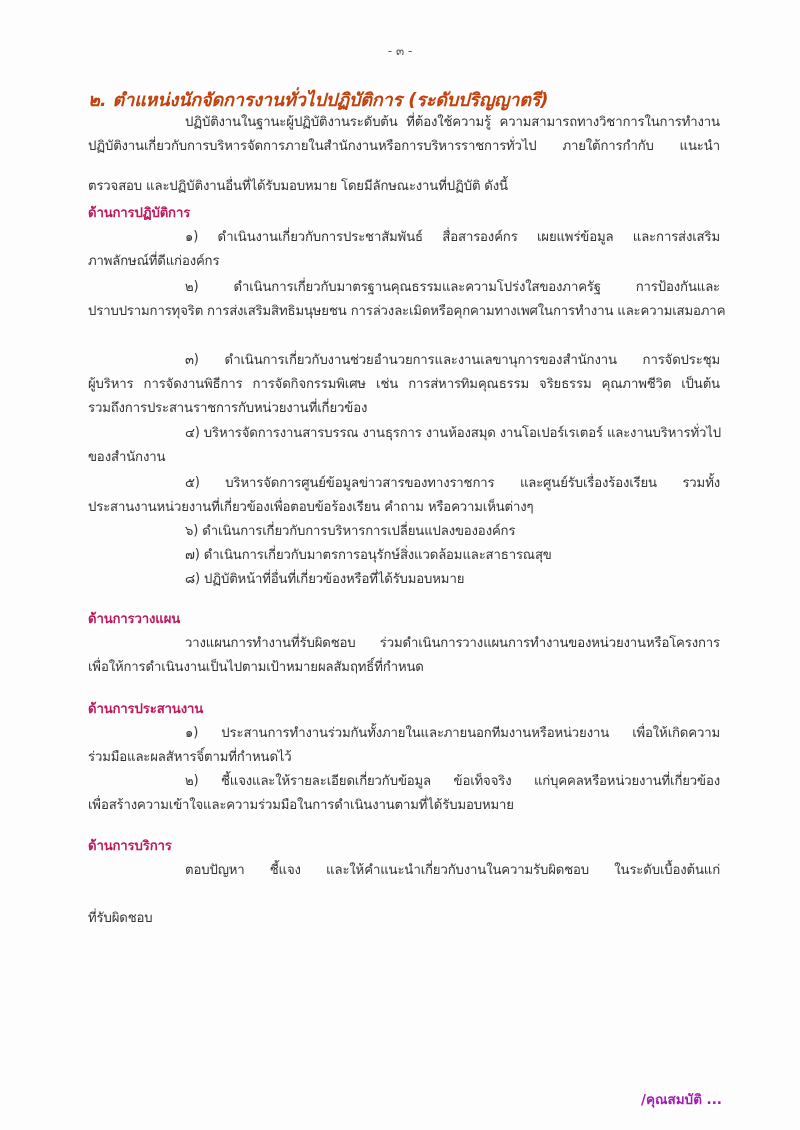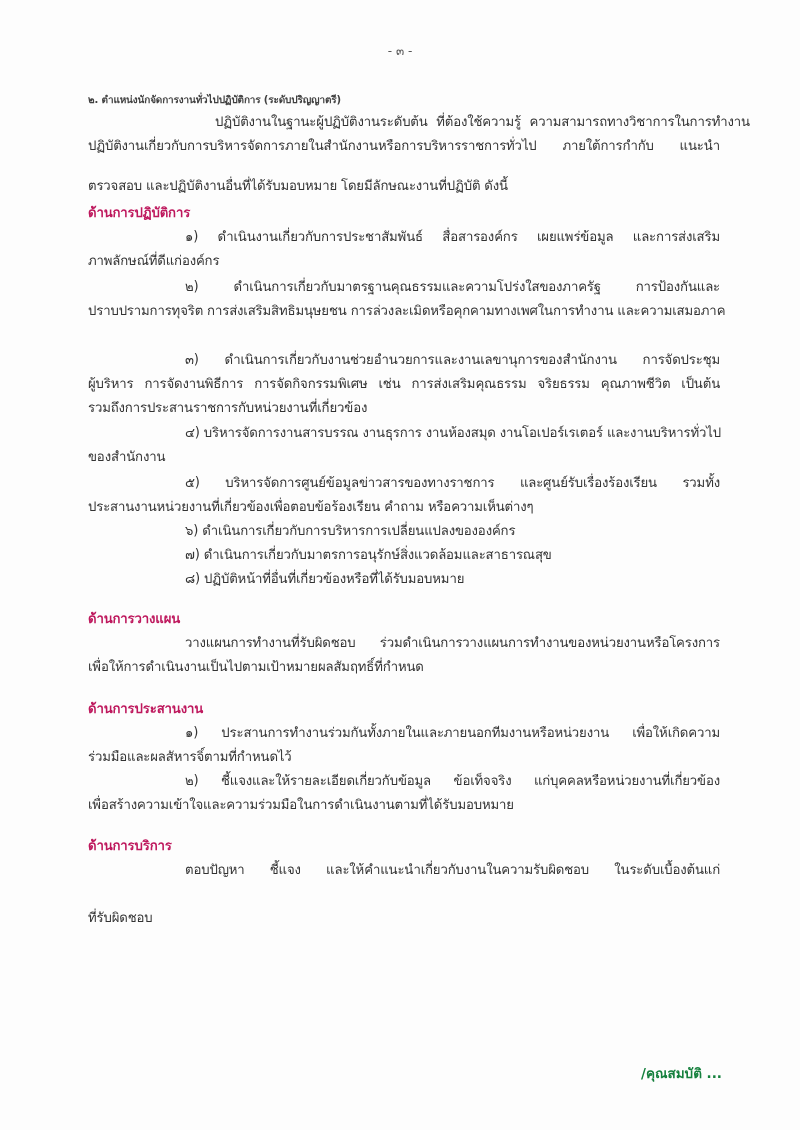--- a/index.html
+++ b/index.html
@@ -48,55 +48,56 @@
     .line.indent {
       left: 185px;
       width: 535px;
     }
     .line.bold {
       font-weight: bold;
       color: #be185d;
     }
     .line.heading {
       font-weight: bold;
-      font-size: 10px;
-      color: #404040;
+      font-size: 18px;
+      color: #c2410c;
+      font-style: italic;
     }
     .continuation {
       position: absolute;
       right: 78px;
-      top: 1062px;
+      top: 1088px;
       font-size: 13.5px;
       font-weight: bold;
-      color: #15803d;
+      color: #a21caf;
     }
   </style>
 </head>
 <body>
 
 <div class="page">
 
   <div class="page-number">- ๓ -</div>
 
   <div class="line heading" style="top:90px;">๒. ตำแหน่งนักจัดการงานทั่วไปปฏิบัติการ (ระดับปริญญาตรี)</div>
 
-  <div class="line indent justify" style="top:112px;margin-left:30px;">ปฏิบัติงานในฐานะผู้ปฏิบัติงานระดับต้น ที่ต้องใช้ความรู้ ความสามารถทางวิชาการในการทำงาน</div>
+  <div class="line indent justify" style="top:112px;">ปฏิบัติงานในฐานะผู้ปฏิบัติงานระดับต้น ที่ต้องใช้ความรู้ ความสามารถทางวิชาการในการทำงาน</div>
   <div class="line justify" style="top:136px;">ปฏิบัติงานเกี่ยวกับการบริหารจัดการภายในสำนักงานหรือการบริหารราชการทั่วไป ภายใต้การกำกับ แนะนำ</div>
   <div class="line" style="top:176px;">ตรวจสอบ และปฏิบัติงานอื่นที่ได้รับมอบหมาย โดยมีลักษณะงานที่ปฏิบัติ ดังนี้</div>
 
   <div class="line bold" style="top:203px;">ด้านการปฏิบัติการ</div>
 
   <div class="line indent justify" style="top:227px;">๑) ดำเนินงานเกี่ยวกับการประชาสัมพันธ์ สื่อสารองค์กร เผยแพร่ข้อมูล และการส่งเสริม</div>
   <div class="line" style="top:251px;">ภาพลักษณ์ที่ดีแก่องค์กร</div>
 
   <div class="line indent justify" style="top:277px;">๒) ดำเนินการเกี่ยวกับมาตรฐานคุณธรรมและความโปร่งใสของภาครัฐ การป้องกันและ</div>
   <div class="line justify" style="top:301px;">ปราบปรามการทุจริต การส่งเสริมสิทธิมนุษยชน การล่วงละเมิดหรือคุกคามทางเพศในการทำงาน และความเสมอภาค</div>
 
   <div class="line indent justify" style="top:350px;">๓) ดำเนินการเกี่ยวกับงานช่วยอำนวยการและงานเลขานุการของสำนักงาน การจัดประชุม</div>
-  <div class="line justify" style="top:374px;">ผู้บริหาร การจัดงานพิธีการ การจัดกิจกรรมพิเศษ เช่น การส่งเสริมคุณธรรม จริยธรรม คุณภาพชีวิต เป็นต้น</div>
+  <div class="line justify" style="top:374px;">ผู้บริหาร การจัดงานพิธีการ การจัดกิจกรรมพิเศษ เช่น การส่หารทิมคุณธรรม จริยธรรม คุณภาพชีวิต เป็นต้น</div>
   <div class="line" style="top:398px;">รวมถึงการประสานราชการกับหน่วยงานที่เกี่ยวข้อง</div>
 
   <div class="line indent justify" style="top:423px;">๔) บริหารจัดการงานสารบรรณ งานธุรการ งานห้องสมุด งานโอเปอร์เรเตอร์ และงานบริหารทั่วไป</div>
   <div class="line" style="top:447px;">ของสำนักงาน</div>
 
   <div class="line indent justify" style="top:473px;">๕) บริหารจัดการศูนย์ข้อมูลข่าวสารของทางราชการ และศูนย์รับเรื่องร้องเรียน รวมทั้ง</div>
   <div class="line" style="top:497px;">ประสานงานหน่วยงานที่เกี่ยวข้องเพื่อตอบข้อร้องเรียน คำถาม หรือความเห็นต่างๆ</div>
 
   <div class="line indent" style="top:521px;">๖) ดำเนินการเกี่ยวกับการบริหารการเปลี่ยนแปลงขององค์กร</div>
   <div class="line indent" style="top:545px;">๗) ดำเนินการเกี่ยวกับมาตรการอนุรักษ์สิ่งแวดล้อมและสาธารณสุข</div>

